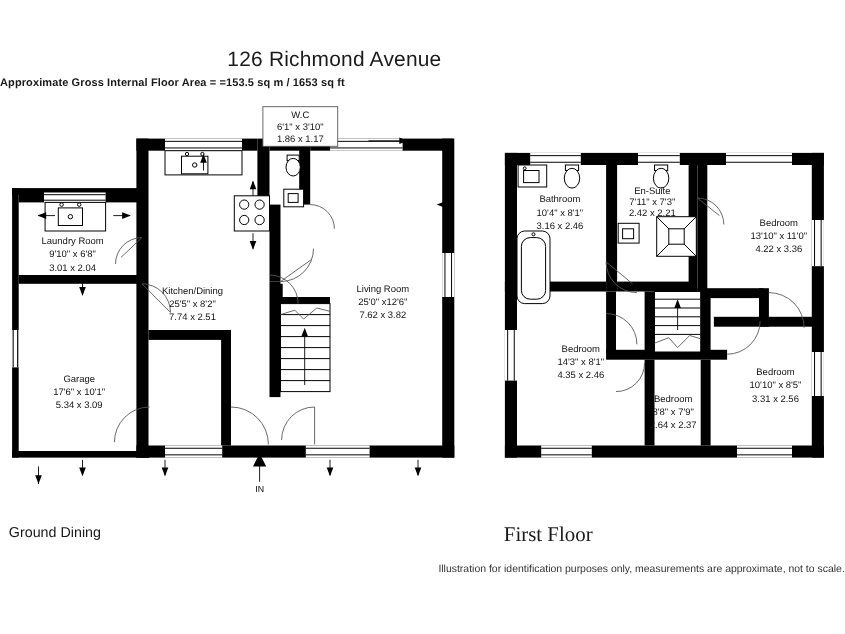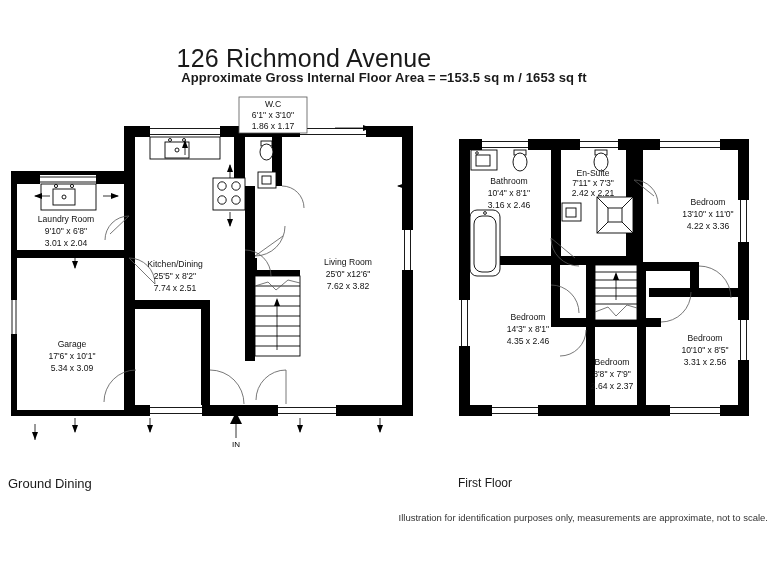--- a/index.html
+++ b/index.html
@@ -14,45 +14,46 @@
     font-family: "Liberation Sans", sans-serif;
     color: #1a1a1a;
     overflow: hidden;
   }
   #title {
     position: absolute;
     top: 44px;
     left: 0;
     width: 608px;
     text-align: center;
-    font-size: 25px;
+    font-size: 19px;
     font-weight: 400;
     letter-spacing: 0.2px;
   }
   #subtitle {
     position: absolute;
     top: 70px;
     left: 0;
     width: 768px;
-    text-align: center;
-    font-size: 13px;
+    text-align: left;
+    font-size: 10px;
     font-weight: bold;
     letter-spacing: 0.1px;
   }
   #ground-floor-label {
     position: absolute;
     left: 8px;
     top: 476px;
     font-size: 13px;
   }
   #first-floor-label {
     position: absolute;
     left: 458px;
     top: 476px;
-    font-size: 12px;
+    font-size: 19px;
+    font-family: Liberation Serif, serif;
   }
   #disclaimer {
     position: absolute;
     top: 512px;
     left: 0;
     width: 768px;
     text-align: right;
     font-size: 9.5px;
     color: #333;
   }

